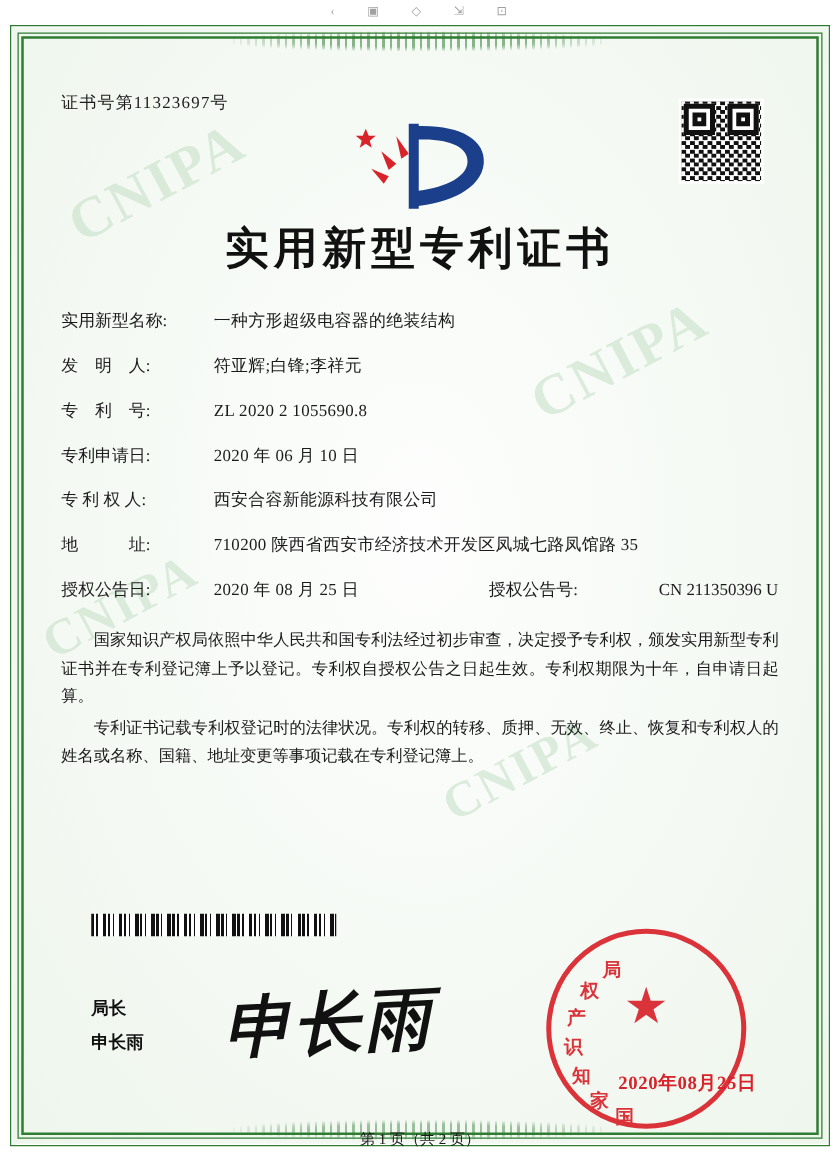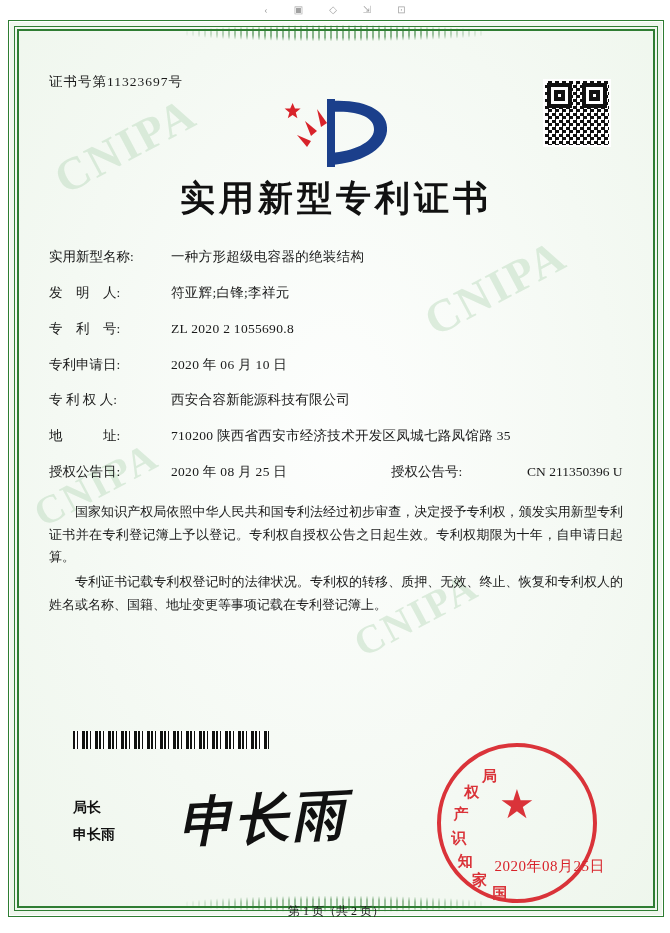--- a/index.html
+++ b/index.html
@@ -269,21 +269,21 @@
     font-size: 15px;
     font-weight: bold;
     transform-origin: 0 0;
   }
   .seal-date {
     position: absolute;
     right: 48px;
     top: 826px;
     color: #d8232a;
     font-size: 15px;
-    font-weight: normal;
+    font-weight: bold;
     letter-spacing: .5px;
   }
 
   .page-footer {
     position: absolute;
     left: 0; right: 0;
     top: 872px;
     text-align: center;
     font-size: 12px;
     color: #1a1a1a;

